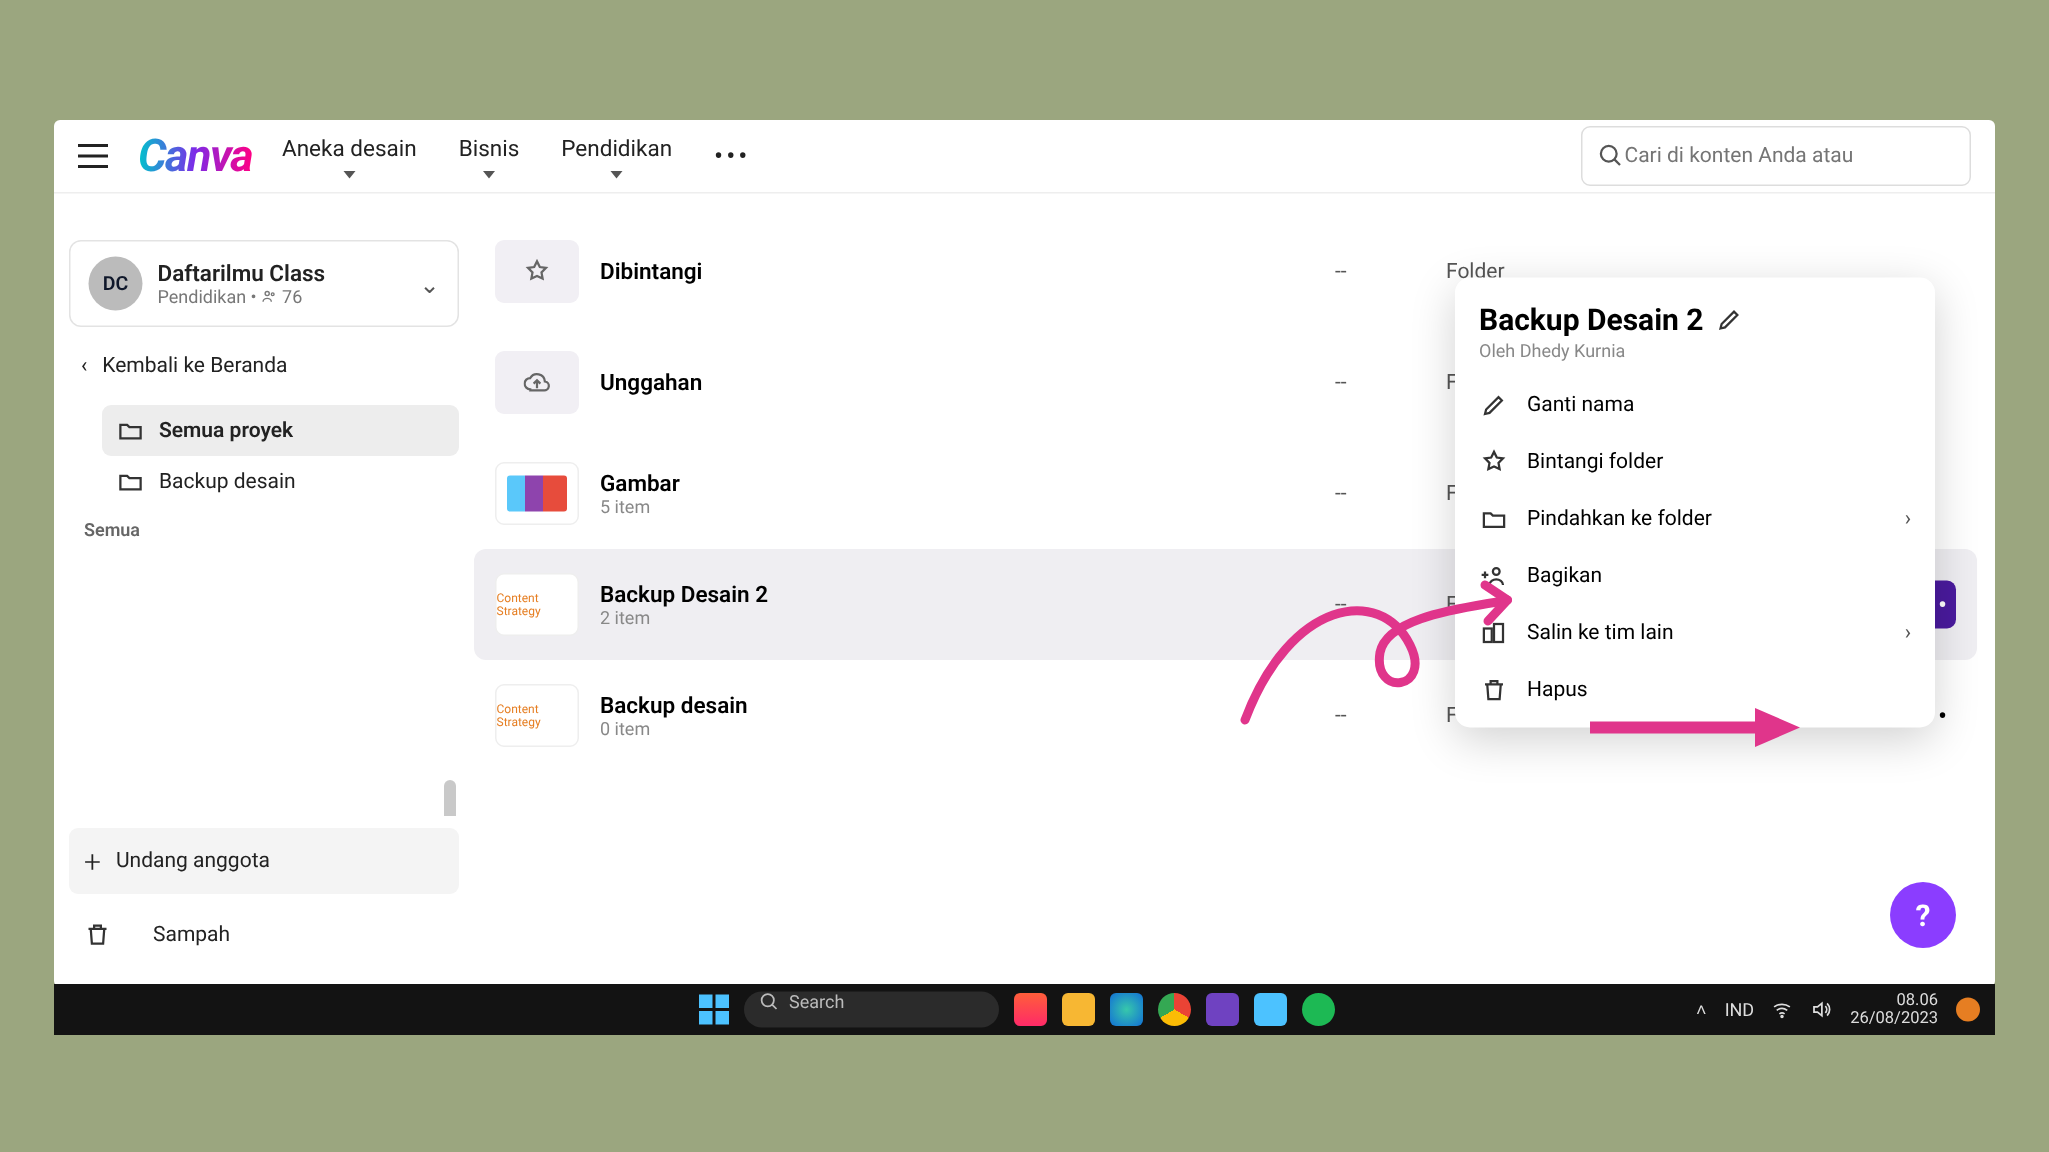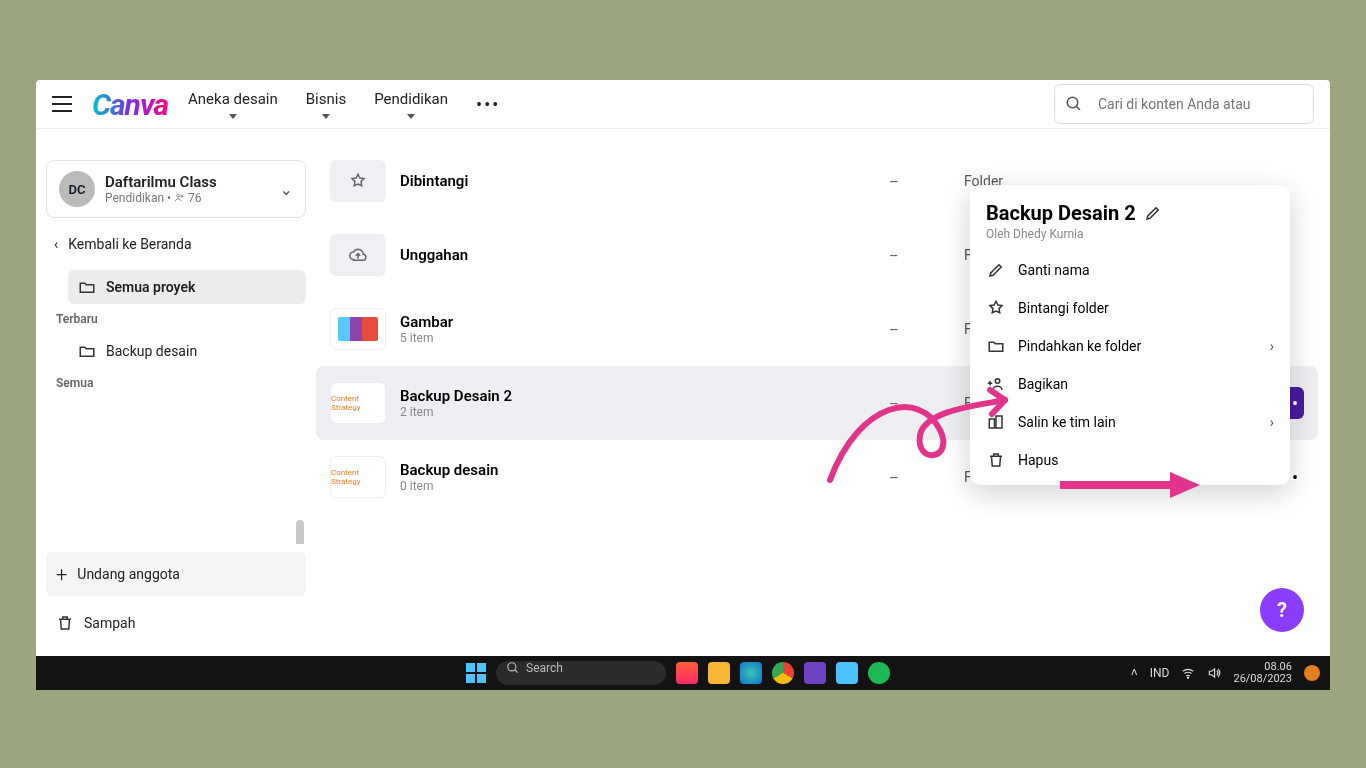--- a/index.html
+++ b/index.html
@@ -6,36 +6,36 @@
 body { background:#9ba67f; width:1366px; height:768px; position:relative; overflow:hidden; }
 .browser { position:absolute; top:80px; left:36px; right:36px; bottom:110px; background:#fff; border-radius:4px; overflow:hidden; }
 .topbar { height:49px; display:flex; align-items:center; padding:0 16px; border-bottom:1px solid #eee; gap:20px; }
 .hamburger { width:20px; height:16px; display:flex; flex-direction:column; justify-content:space-between; cursor:pointer;}
 .hamburger span{ height:2px; background:#222; }
 .logo { font-size:30px; font-weight:700; font-style:italic; background:linear-gradient(90deg,#00c4cc,#7d2ae8,#ff0084); -webkit-background-clip:text; color:transparent; letter-spacing:-1px;}
 .menu { display:flex; gap:28px; font-size:15px; color:#222; align-items:center;}
 .menu .mi{display:flex;align-items:center;gap:6px;cursor:pointer;flex-direction:column;}
 .caret{width:0;height:0;border-left:4px solid transparent;border-right:4px solid transparent;border-top:5px solid #555;}
 .more-dots{font-size:18px;letter-spacing:2px;}
-.search { margin-left:auto; width:260px; height:40px; border:1px solid #ddd; border-radius:6px; display:flex; align-items:center; padding:12px 10px; gap:15px; color:#888; font-size:14px;}
+.search { margin-left:auto; width:260px; height:40px; border:1px solid #ddd; border-radius:6px; display:flex; align-items:center; padding:12px 10px; gap:0; color:#888; font-size:14px;}
 .search svg{flex:none;}
 .body { position:absolute; top:64px; left:0; right:0; bottom:0; display:flex;}
 .sidebar{ width:280px; padding:16px 10px; display:flex; flex-direction:column; gap:8px; font-size:14px; color:#222;}
 .team{ border:1px solid #e3e3e3; border-radius:8px; padding:10px 12px; display:flex; align-items:center; gap:10px;}
 .avatar{width:36px;height:36px;border-radius:50%;background:#bbb;color:#0f172a;display:flex;align-items:center;justify-content:center;font-size:13px;font-weight:600;}
 .team .info .name{font-weight:600;font-size:15px;}
 .team .info .sub{font-size:12px;color:#777;}
 .team .chev{margin-left:auto;font-size:16px;color:#555;}
 .back{display:flex;align-items:center;gap:10px;padding:10px 8px;}
 .sbrow{display:flex;align-items:center;gap:10px;padding:8px 10px;border-radius:6px;cursor:pointer;margin-left:22px;}
 .sbrow.active{background:#ededed;font-weight:600;}
 .sblabel{font-size:12px;color:#666;padding:8px 10px;font-weight:600;}
 .scrollstub{position:absolute; right:2px; top:250px; width:8px; height:90px; background:#c9c9c9;border-radius:4px;}
 .invite{margin-top:auto;display:flex;align-items:center;gap:10px;padding:10px;border-radius:6px;}
-.trash{display:flex;align-items:center;gap:10px;padding:10px;}
+.trash{display:flex;align-items:center;gap:28px;padding:10px;}
 .content{ flex:1; overflow:auto; padding-right:12px;}
 .row{ display:flex; align-items:center; gap:14px; padding:16px 14px; border-radius:8px;}
 .row.sel{background:#efeef2;}
 .thumb{width:56px;height:42px;border-radius:6px;background:#f1eff4;display:flex;align-items:center;justify-content:center;color:#888;}
 .thumb.pic{background:linear-gradient(#fff,#fff);border:1px solid #eee;}
 .thumb.pic .mini{width:40px;height:24px;background:linear-gradient(90deg,#5ac8fa 0 30%,#8e44ad 30% 60%,#e74c3c 60% 100%);border-radius:2px;}
 .thumb.doc{background:#fff;border:1px solid #eee;}
 .rtitle{font-weight:600;font-size:15px;}
 .rsub{font-size:12px;color:#888;}
 .col{width:100px;font-size:14px;color:#555;}
@@ -119,21 +119,20 @@
         <span>‹</span>
         <span>Kembali ke Beranda</span>
       </div>
       <div class="scrollarea">
       <div class="sbrow active">
         <svg class="ic-svg" viewBox="0 0 24 24" fill="none" stroke="#333" stroke-width="2">
               <path d="M3 7h6l2 2h10v10H3z"></path>
             </svg>
         <span>Semua proyek</span>
       </div>
-      <div class="sblabel">Terbaru</div>
       <div class="sbrow">
         <svg class="ic-svg" viewBox="0 0 24 24" fill="none" stroke="#333" stroke-width="2">
               <path d="M3 7h6l2 2h10v10H3z"></path>
             </svg>
         <span>Backup desain</span>
       </div>
       <div class="sblabel">Semua</div>
       <div class="scrollstub"></div>
       </div>
       <div class="invite" style="background:#f4f4f4;">

